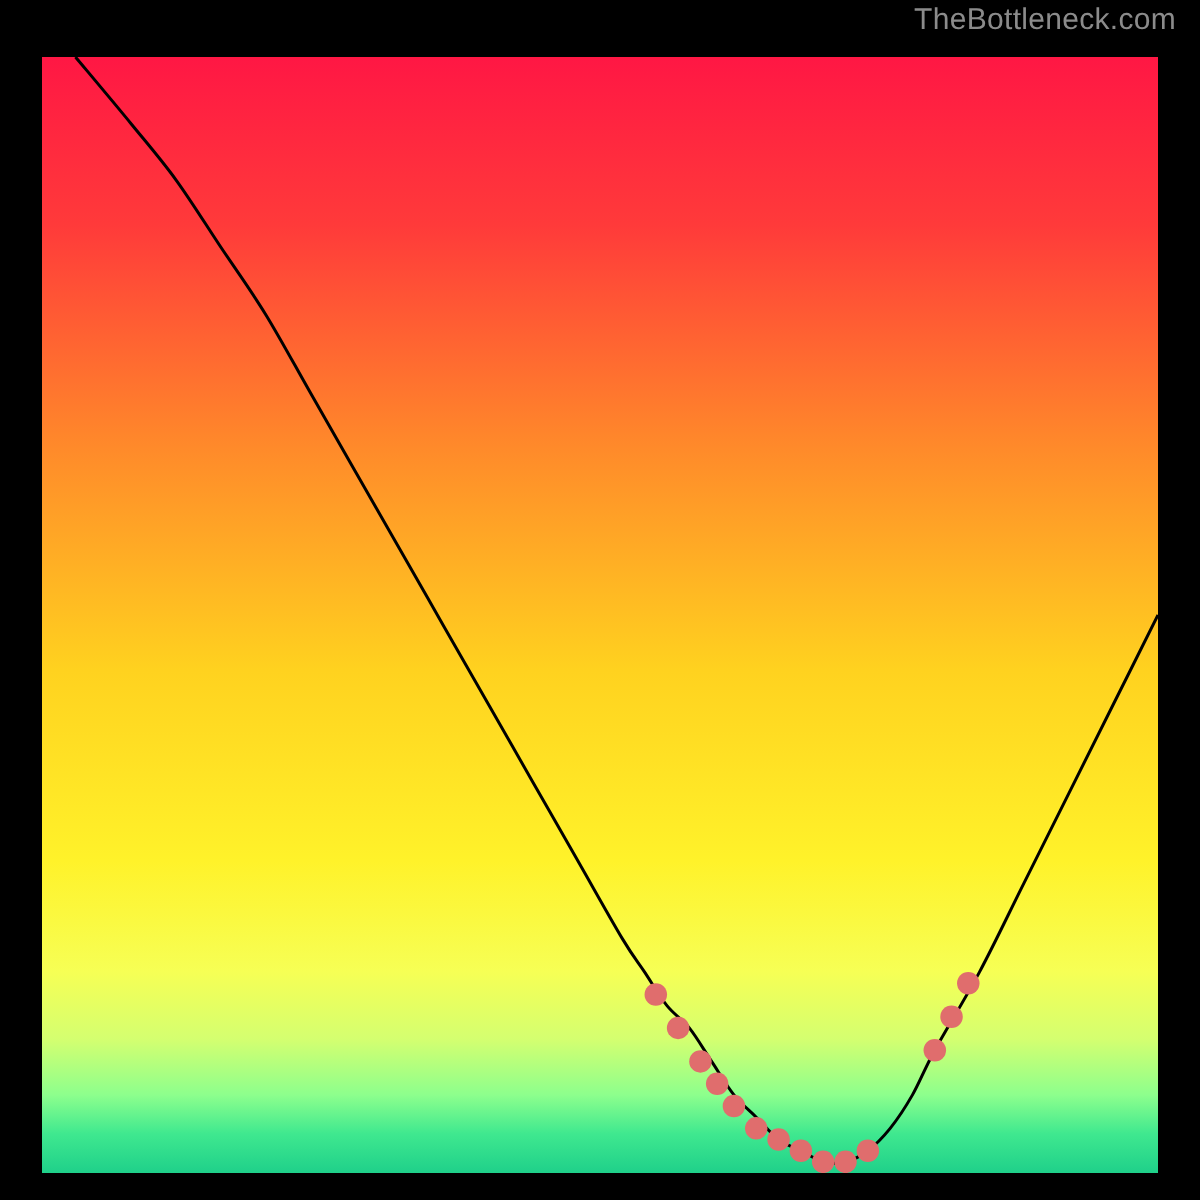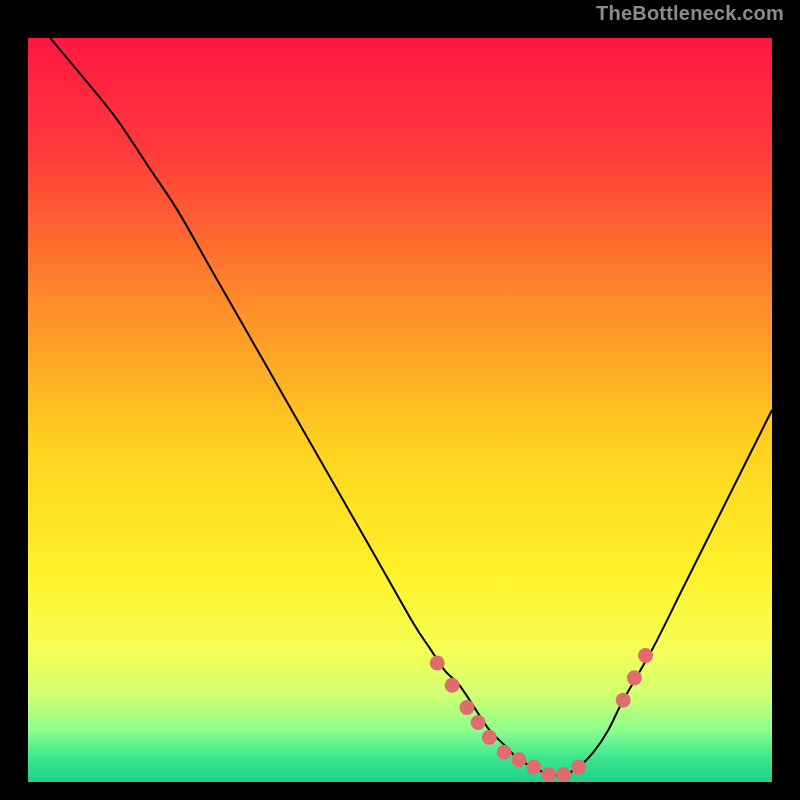--- a/index.html
+++ b/index.html
@@ -29,21 +29,21 @@
   .gradient {
     position: absolute;
     inset: 0;
   }
   .watermark {
     position: absolute;
     top: 2px;
     right: 16px;
     font-family: Arial, Helvetica, sans-serif;
     font-size: 20px;
-    font-weight: 700;
+    font-weight: 400;
     color: #8b8b8b;
     letter-spacing: 0.2px;
   }
   svg {
     position: absolute;
     inset: 0;
   }
   .curve {
     fill: none;
     stroke: #000;

